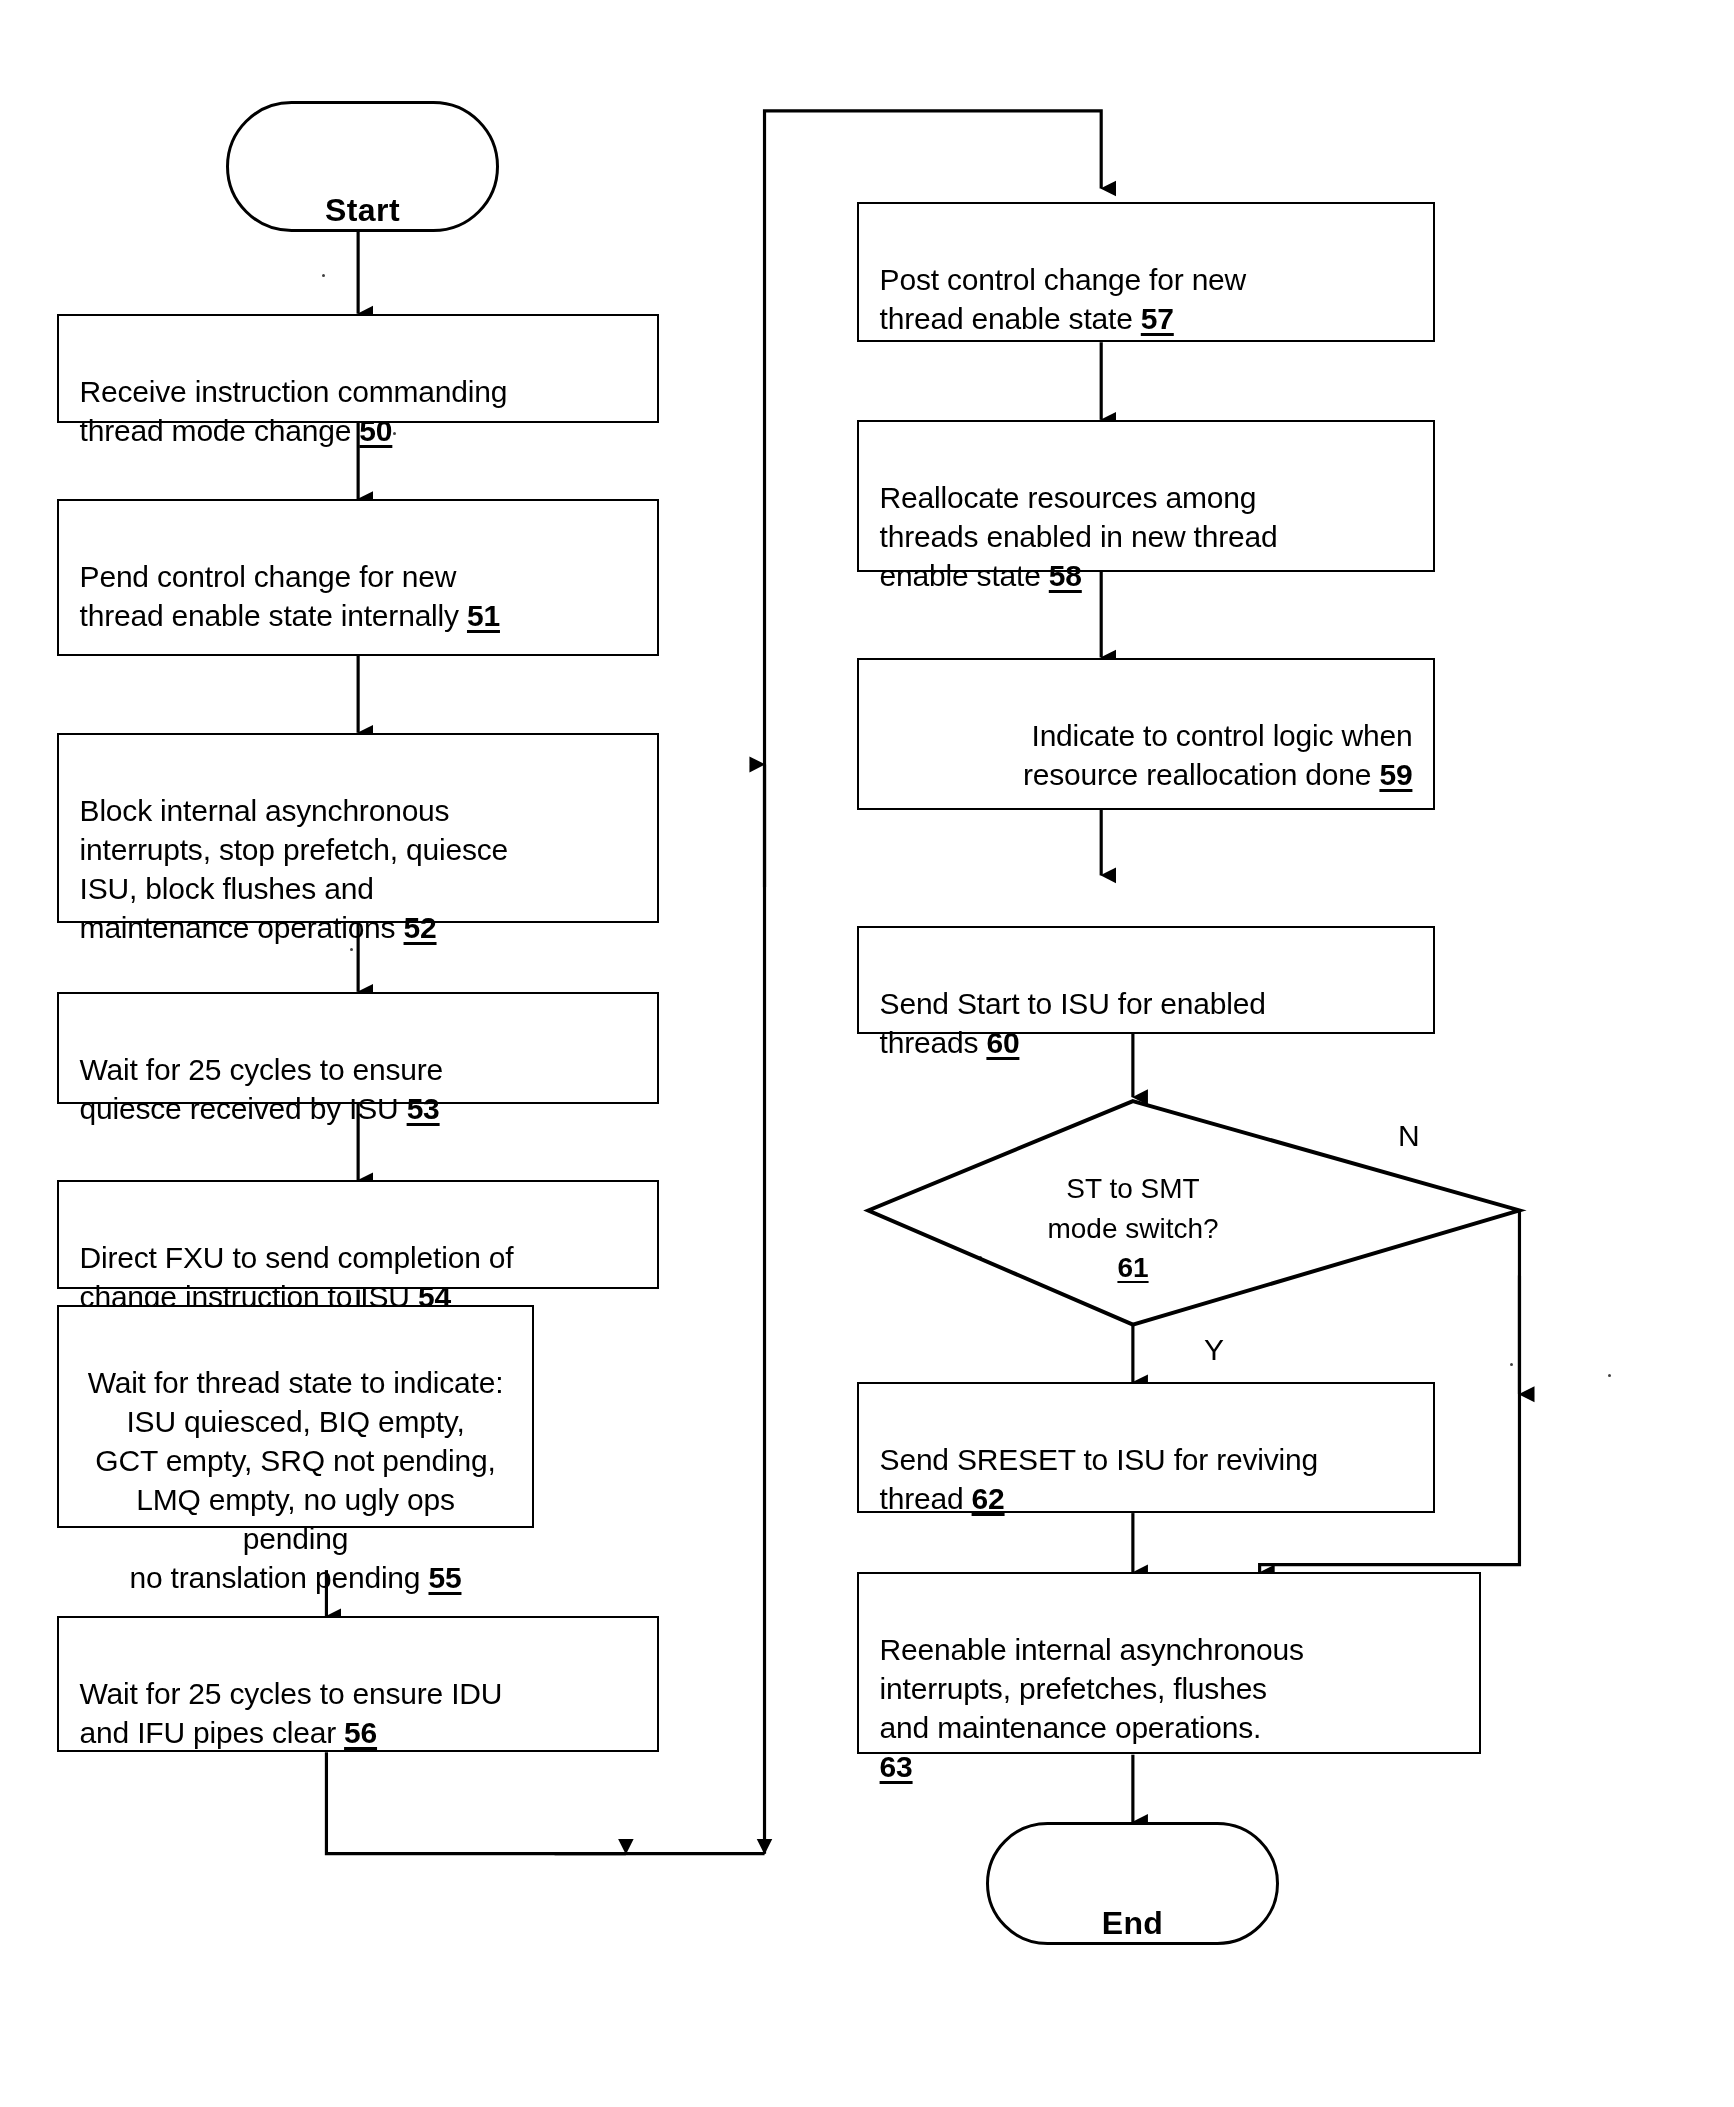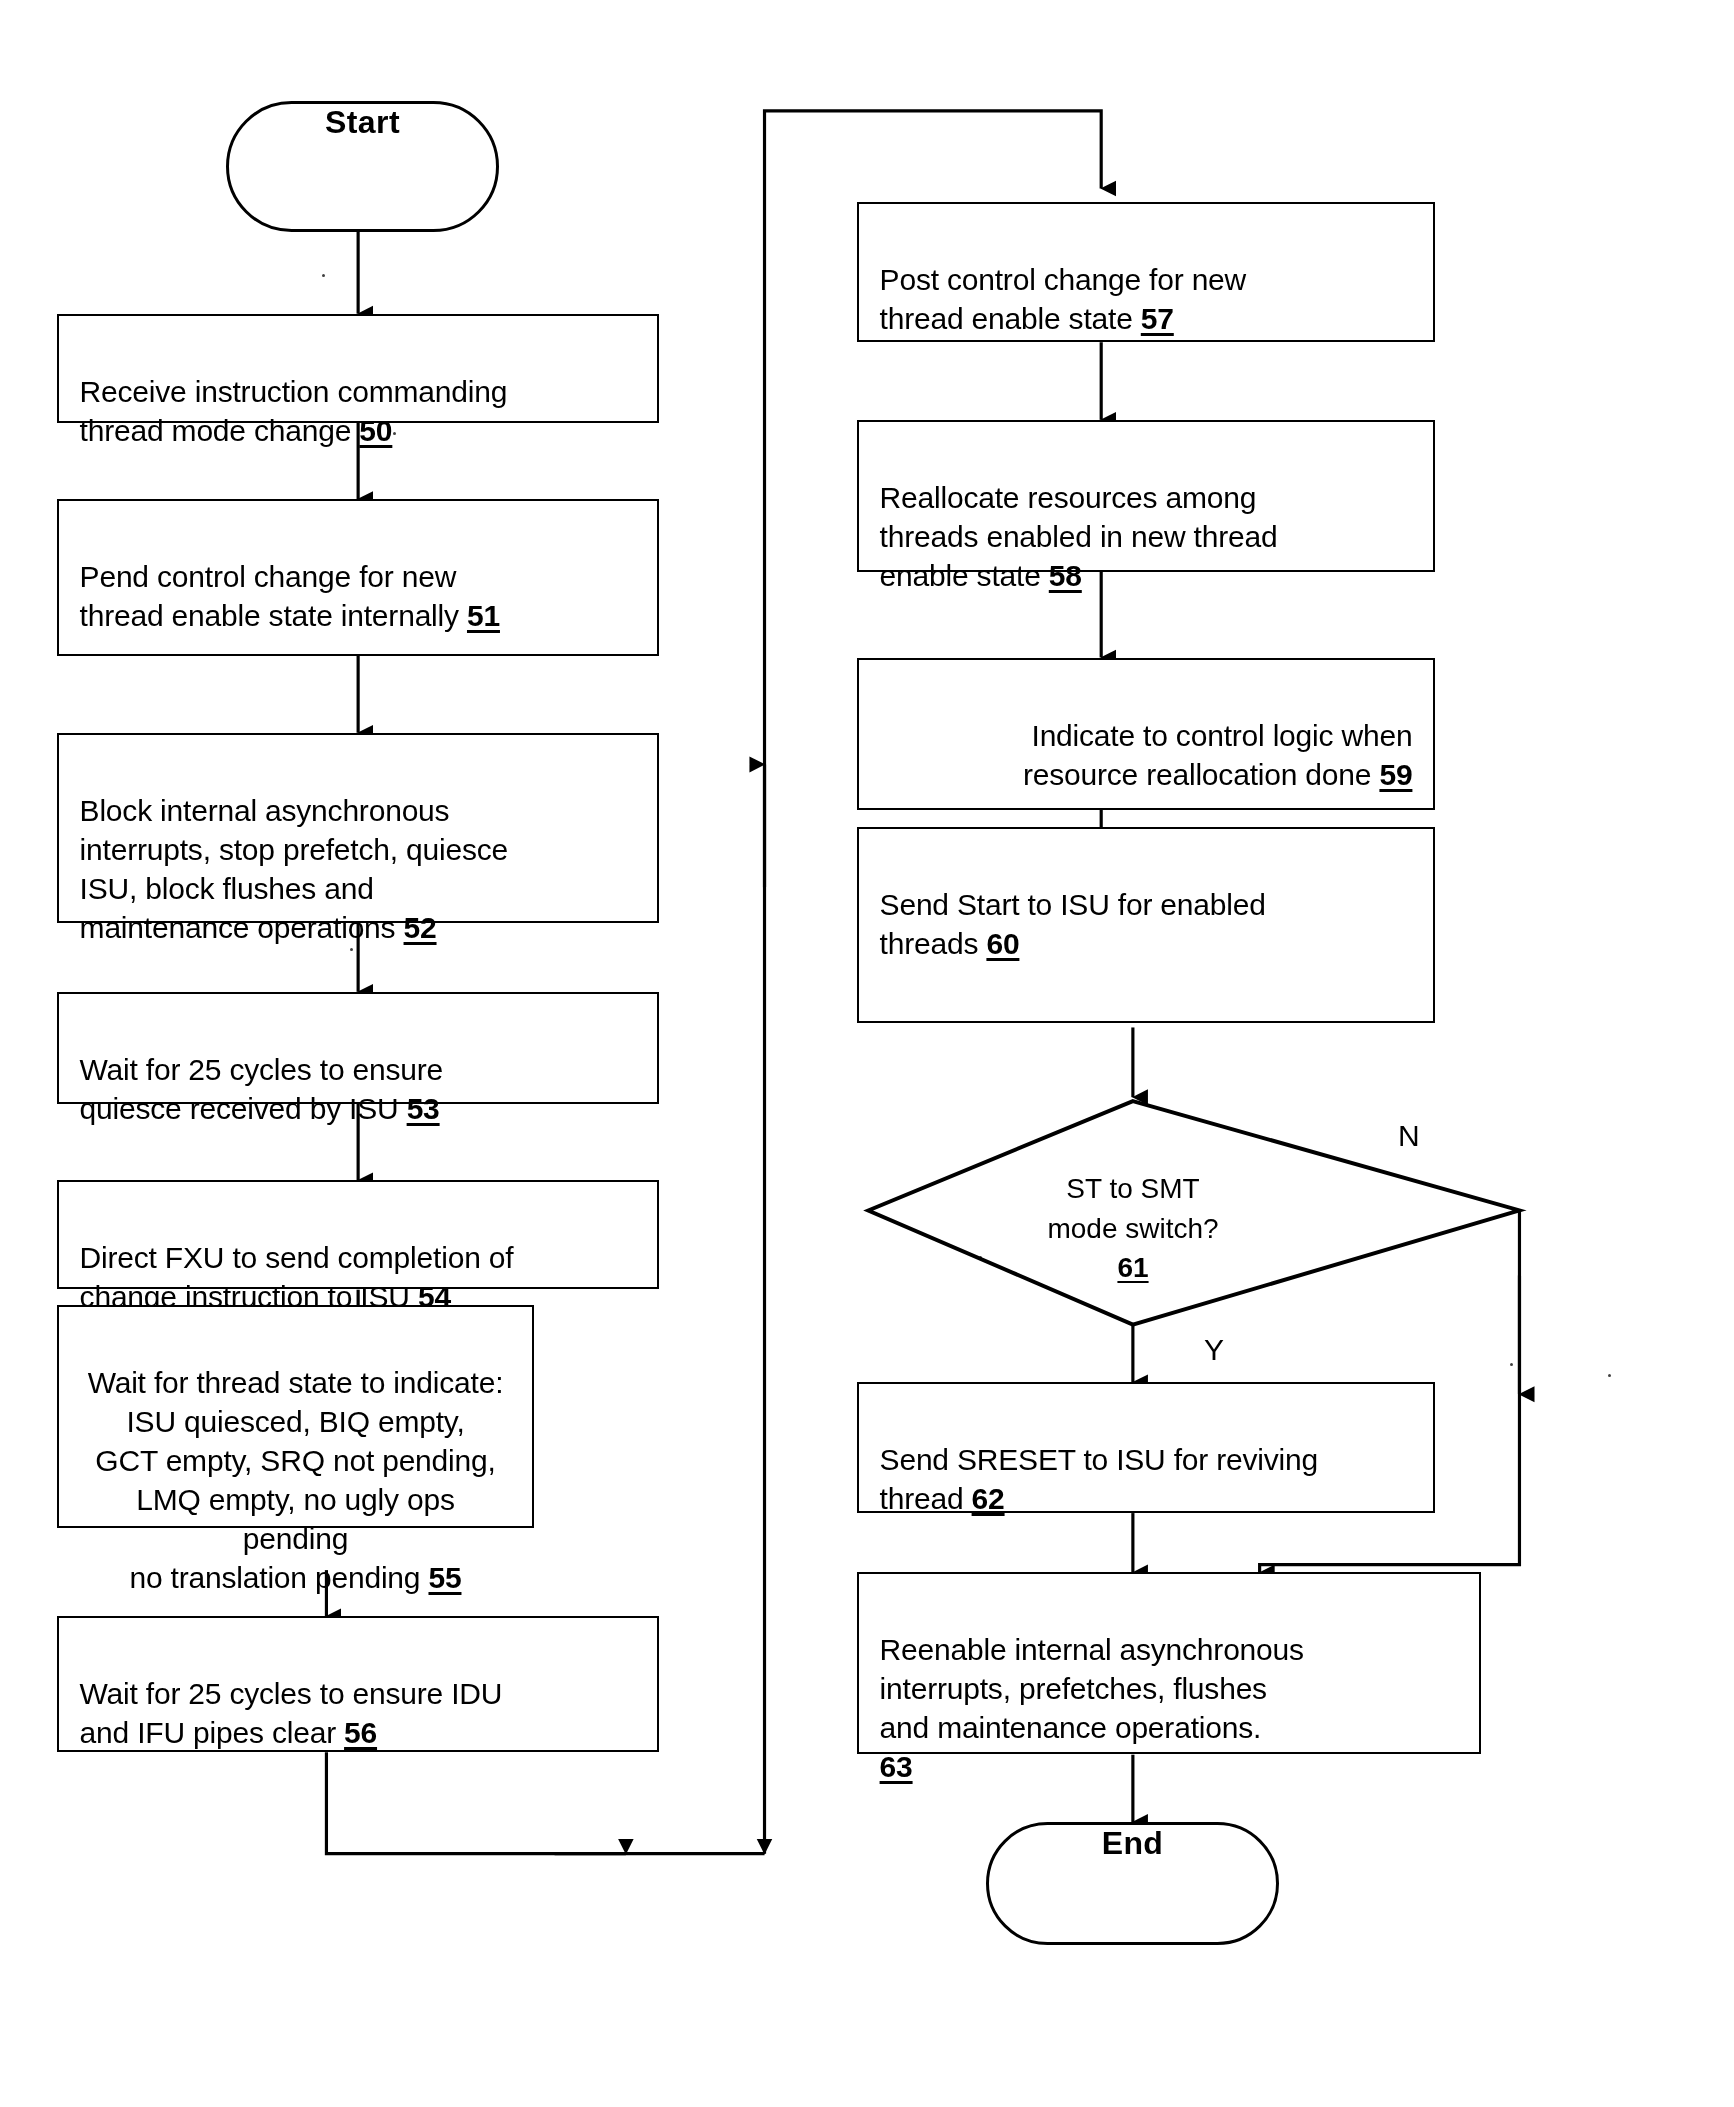--- a/index.html
+++ b/index.html
@@ -37,21 +37,21 @@
   }
   .terminal {
     position: absolute;
     box-sizing: border-box;
     border: 3.2px solid #000000;
     border-radius: 71px;
     background: #ffffff;
     font-size: 32px;
     font-weight: bold;
     display: flex;
-    align-items: flex-start;
+    align-items: flex-end;
     justify-content: center;
     letter-spacing: 0.4px;
   }
   .diamond-label {
     position: absolute;
     text-align: center;
     font-size: 28px;
     line-height: 1.42;
     white-space: pre-line;
     pointer-events: none;
@@ -204,21 +204,21 @@
     <span>Reallocate resources among
 threads enabled in new thread
 enable state   </span><span class="ref">58</span>
   </div>
 
   <div class="node" style="left:857px; top:658px; width:578px; height:152px;text-align:right;">
     <span>Indicate to control logic when
 resource reallocation done   </span><span class="ref">59</span>
   </div>
 
-  <div class="node" style="left:857px; top:827px; width:578px; height:196px;">
+  <div class="node" style="left:857px; top:926px; width:578px; height:108px;">
     <span>Send Start to ISU for enabled
 threads   </span><span class="ref">60</span>
   </div>
 
   <div class="diamond-label" style="left:935px; top:1129px; width:396px;">
     <span>ST to SMT
 mode switch?
 </span><span class="ref">61</span>
   </div>
 

